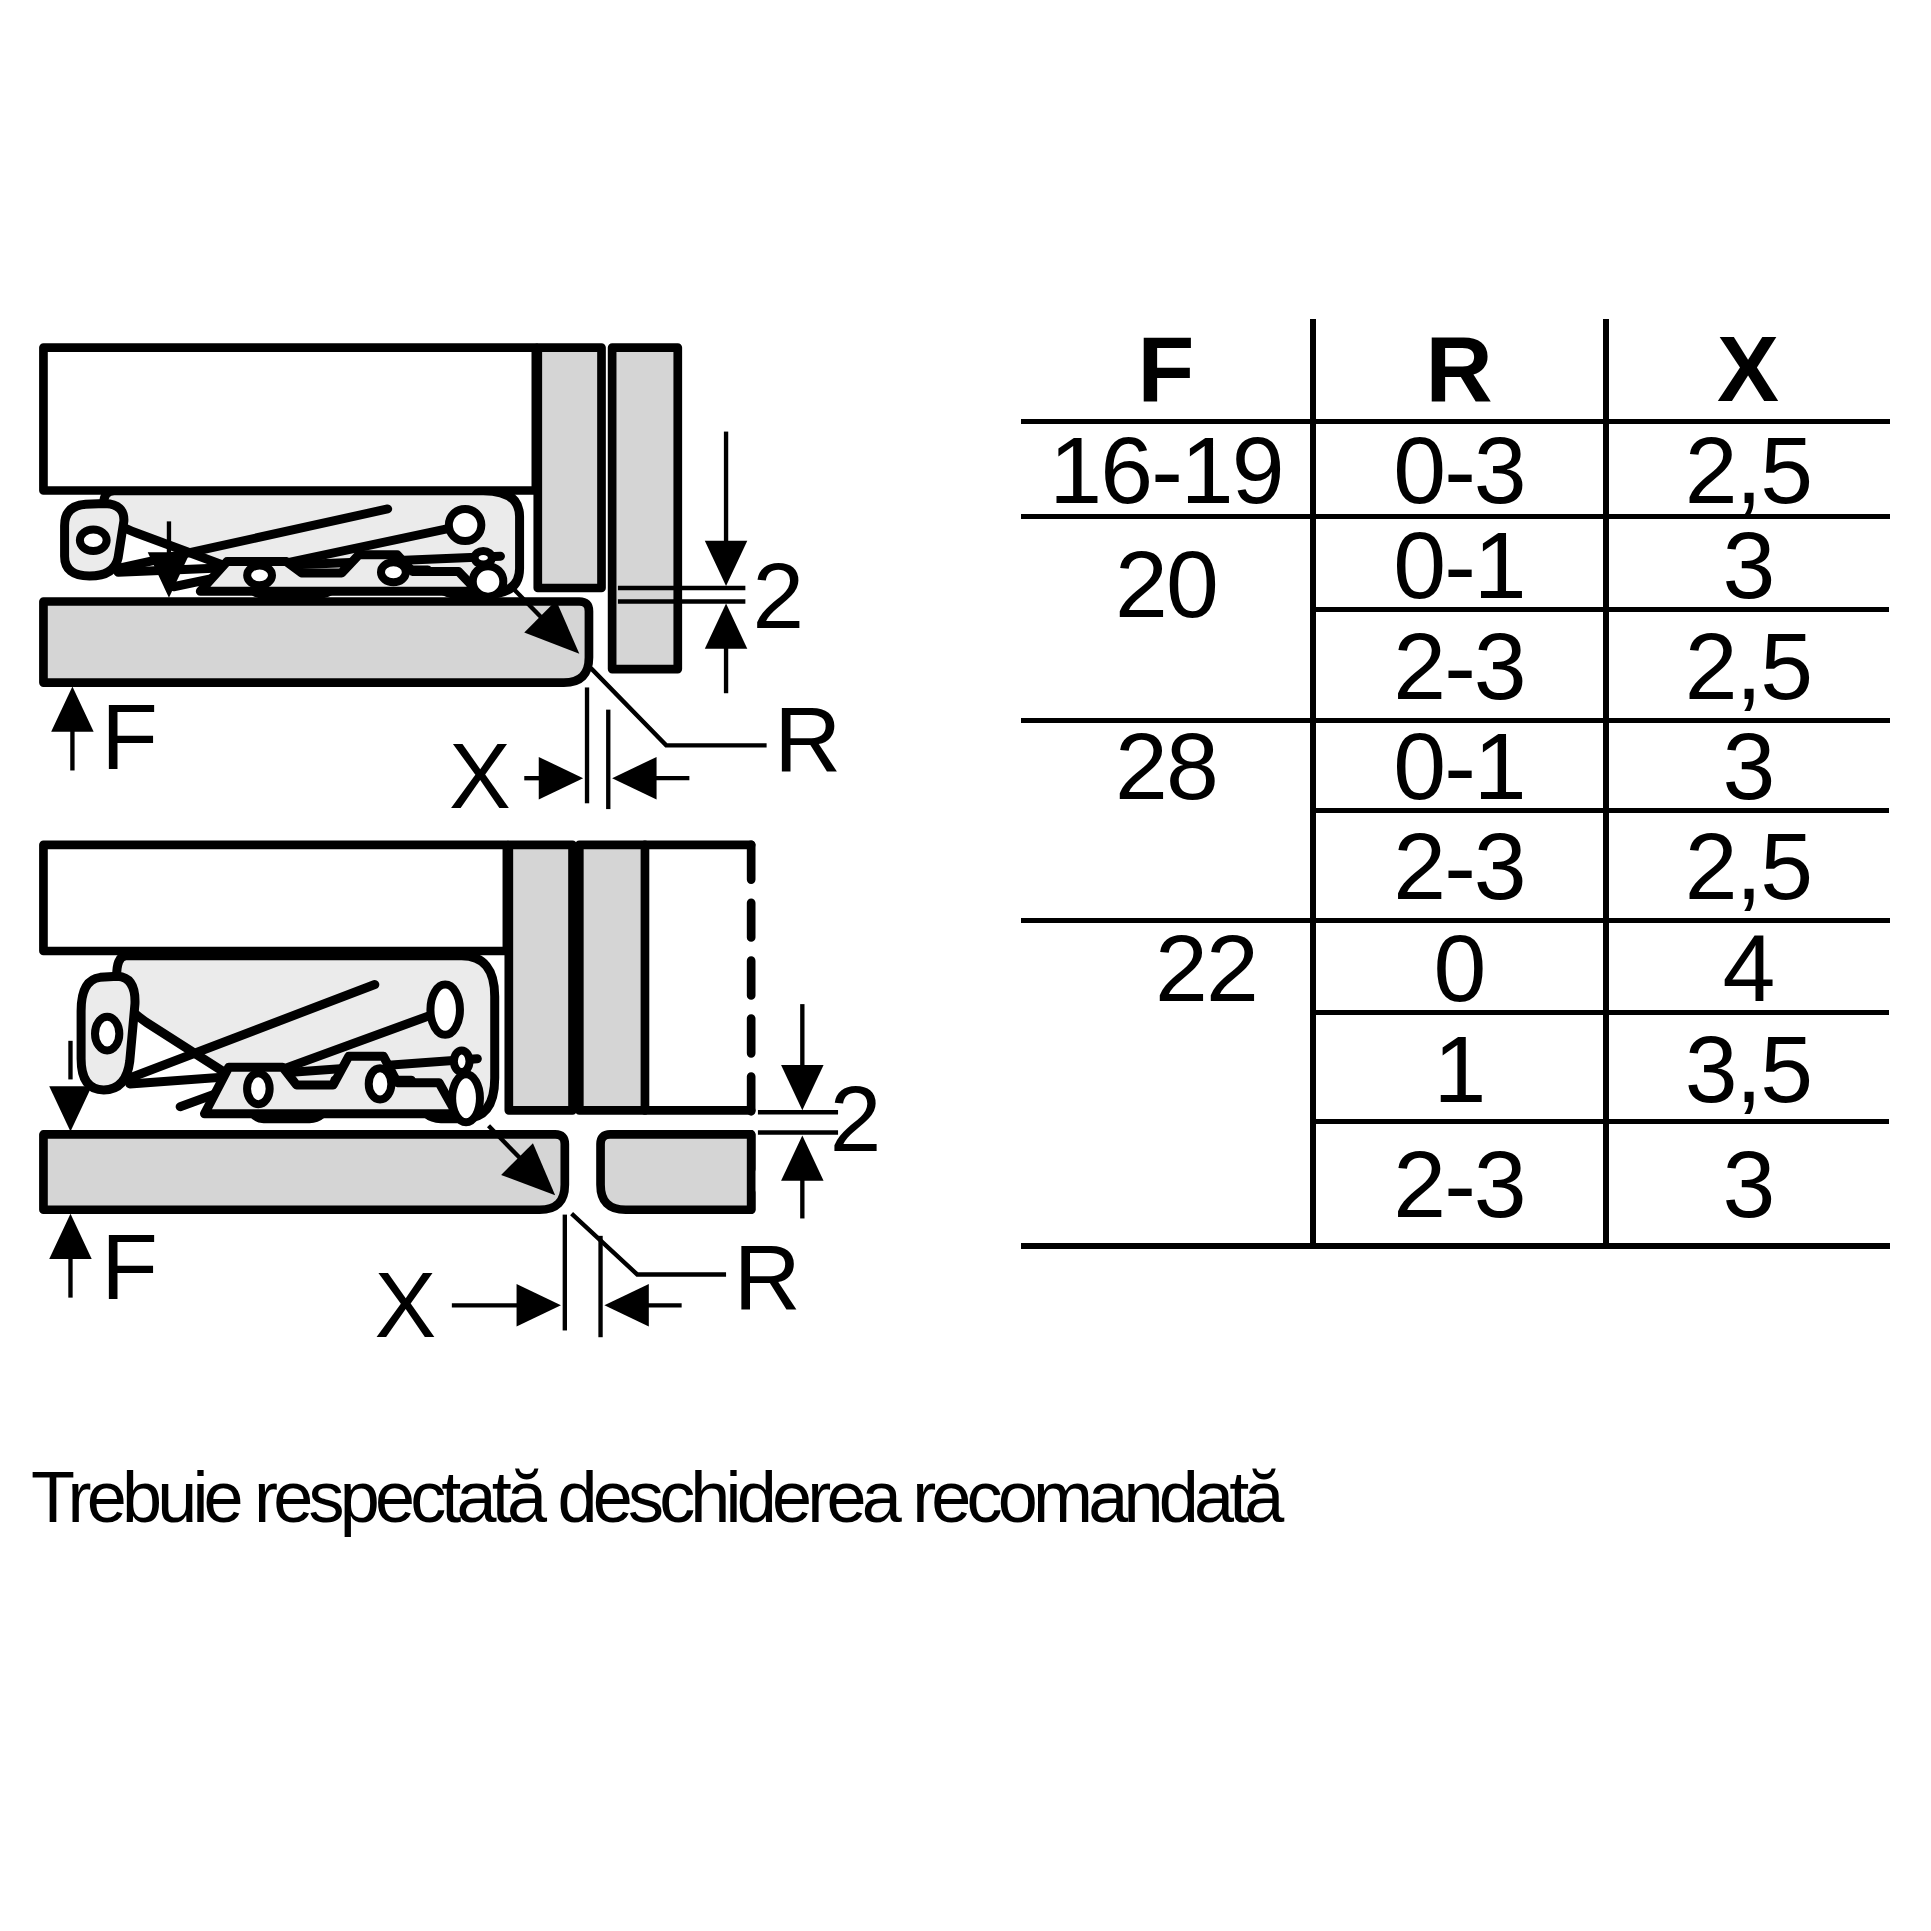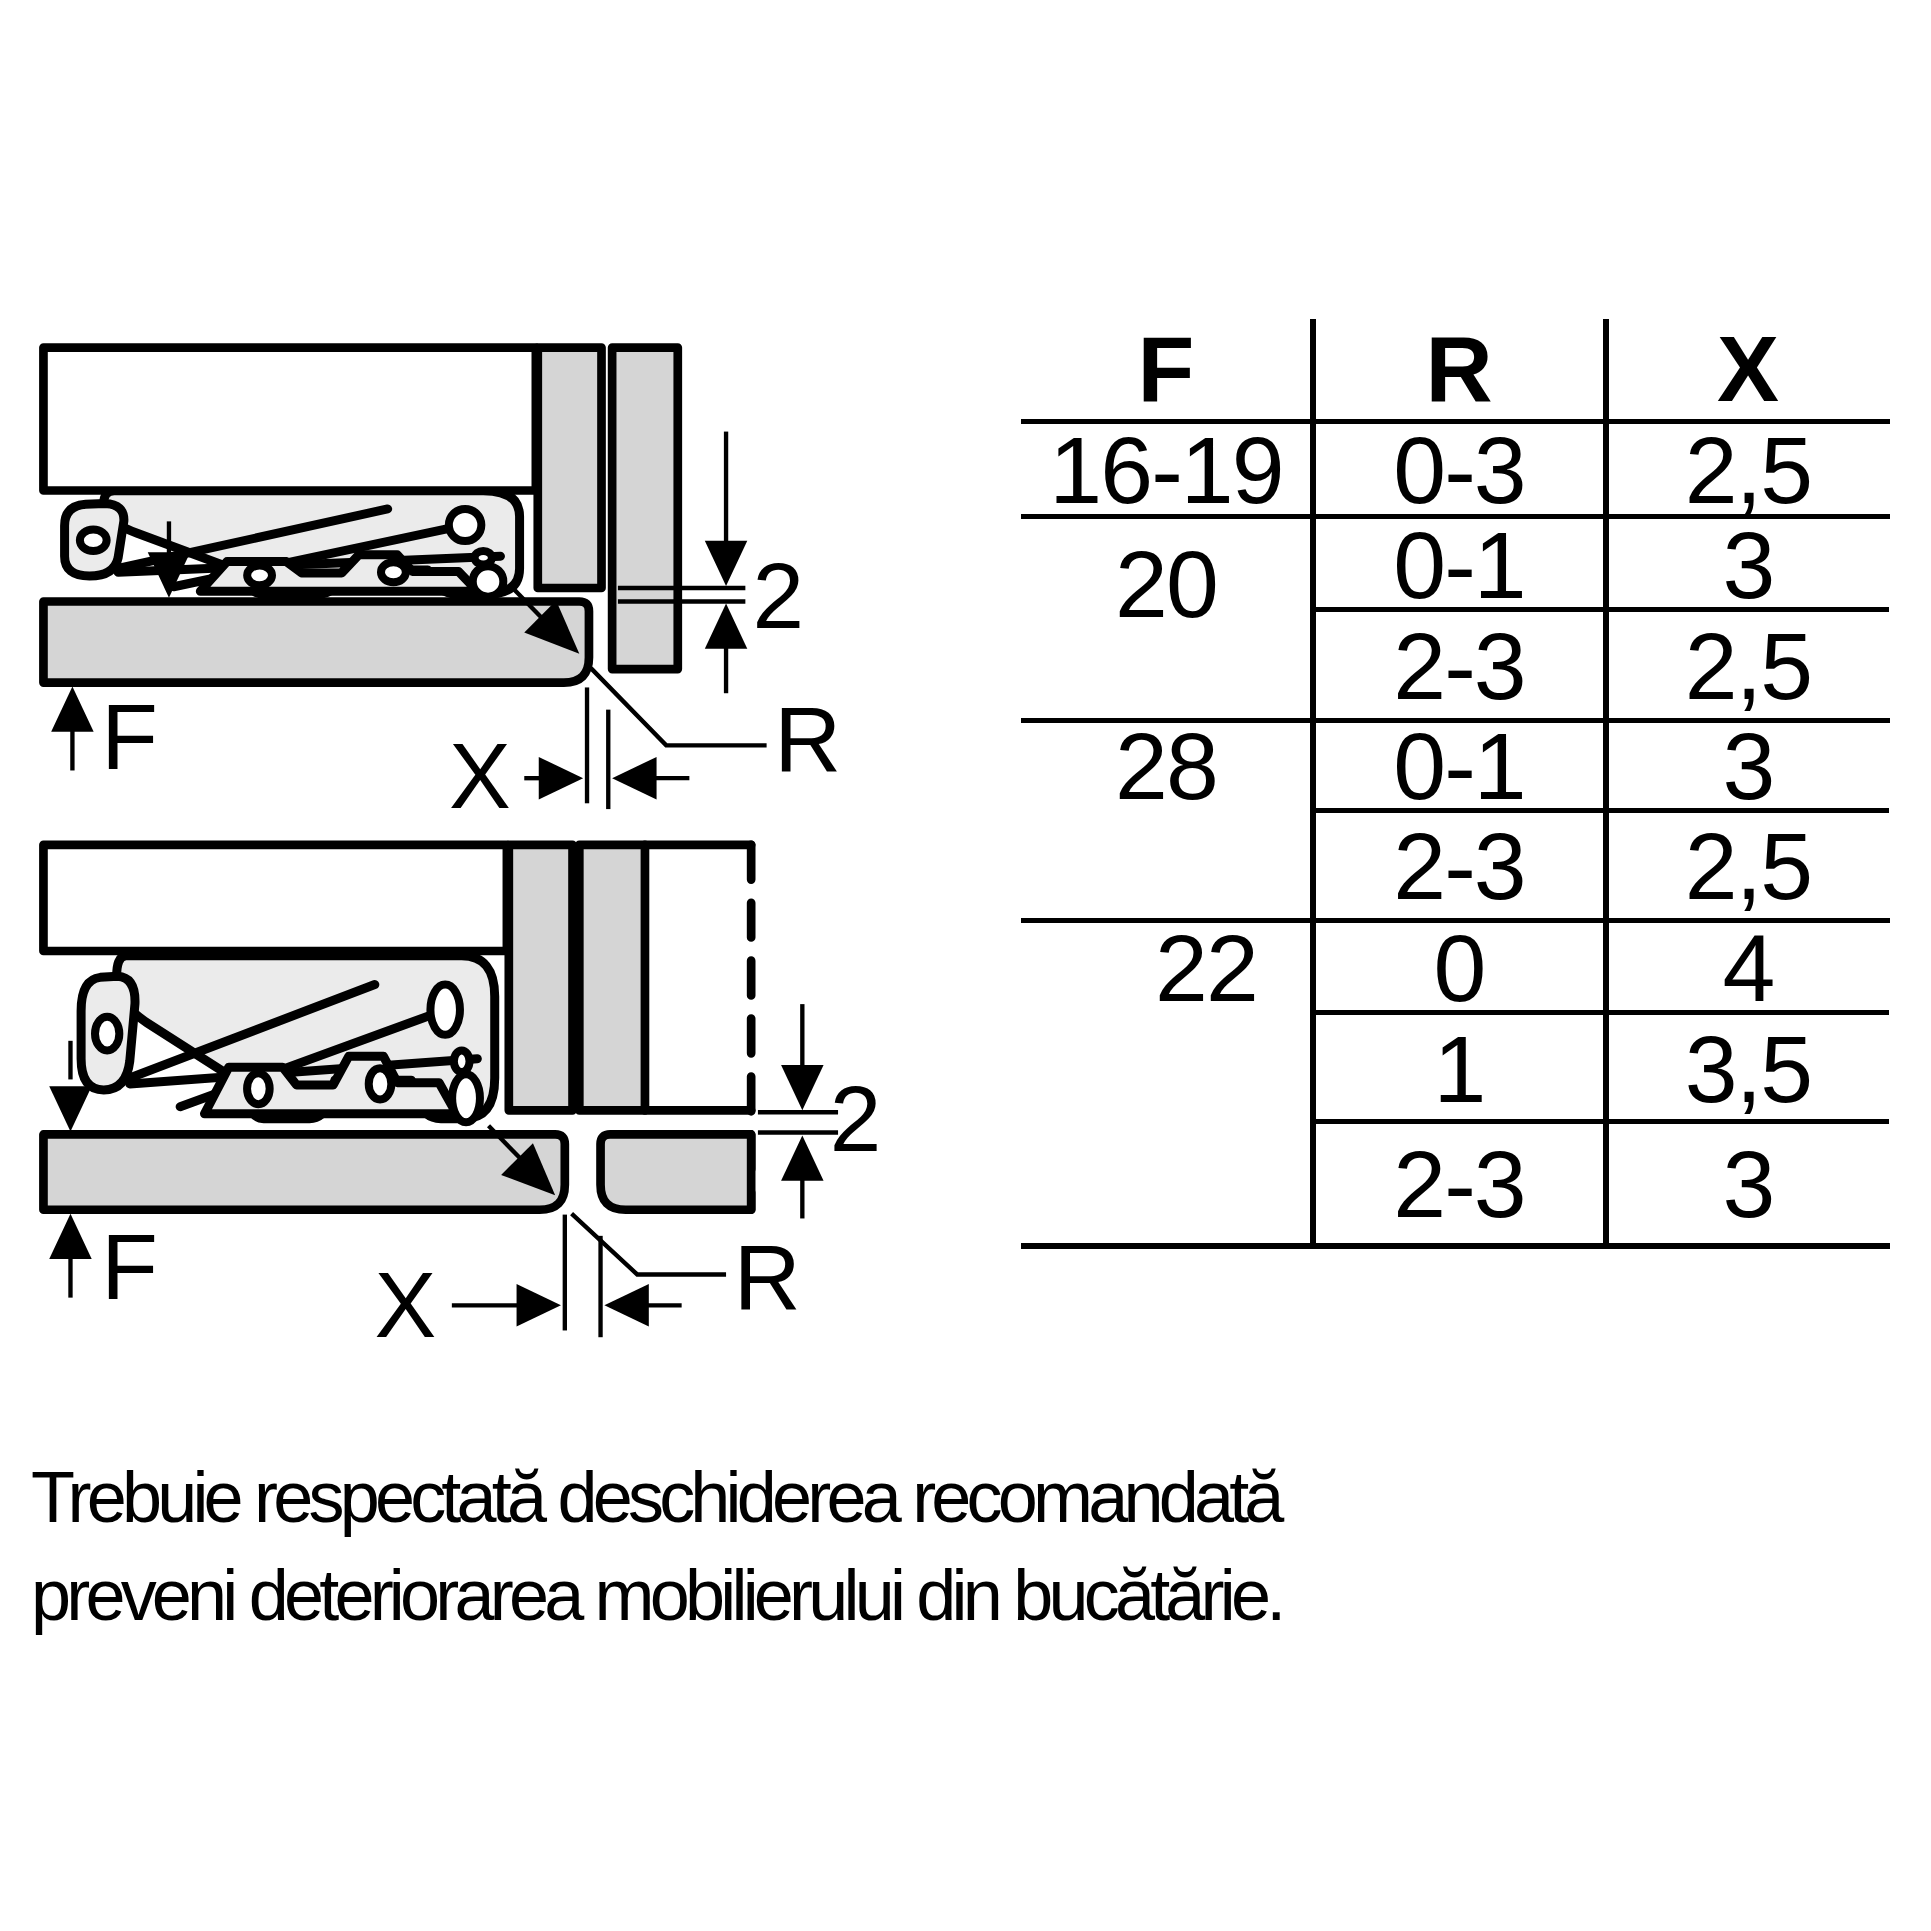--- a/index.html
+++ b/index.html
@@ -170,15 +170,14 @@
   <div class="tcell" style="left:1459px;top:1069px;">1</div>
   <div class="tcell" style="left:1748px;top:1069px;">3,5</div>
 
   <div class="tcell" style="left:1166px;top:1184px;"></div>
   <div class="tcell" style="left:1459px;top:1184px;">2-3</div>
   <div class="tcell" style="left:1748px;top:1184px;">3</div>
 </div>
 
 <div class="abs" style="left:31px;top:1448px;">
   <div class="para-line nowrap">Trebuie respectată deschiderea recomandată</div>
-  <div class="para-line nowrap">preveni deteriorarea mobilierului din bucătărie.</div>
 </div>
 
 
 </body></html>

